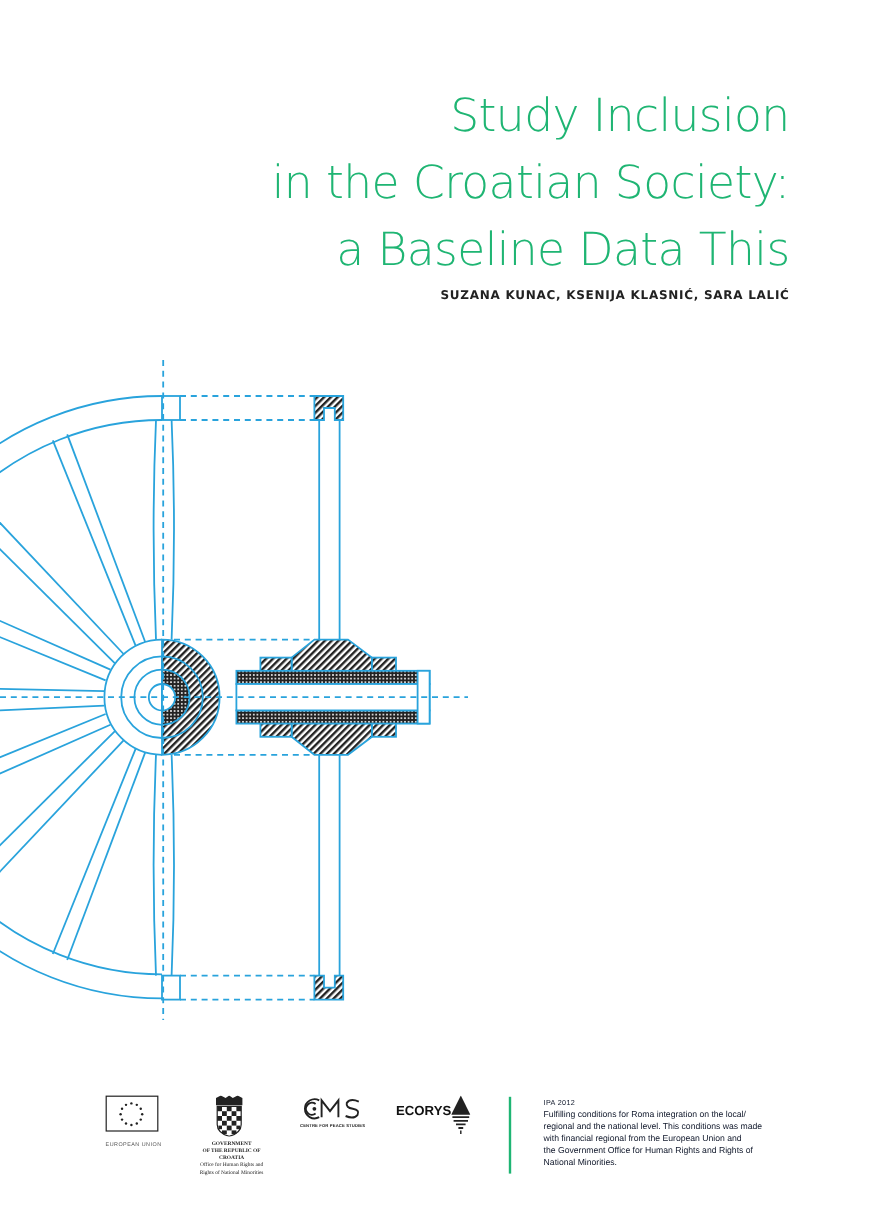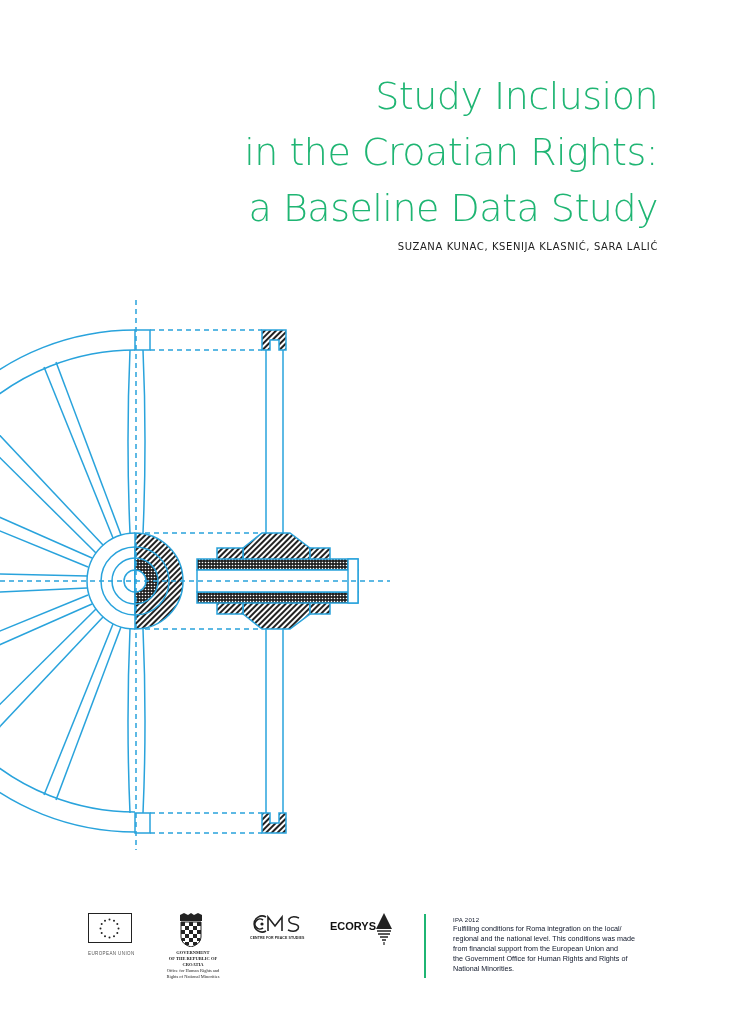--- a/index.html
+++ b/index.html
@@ -3,21 +3,21 @@
 <meta charset="utf-8">
 <style>
   html, body { margin: 0; padding: 0; background: #ffffff; }
   body { width: 743px; height: 1024px; position: relative; overflow: hidden;
          font-family: "DejaVu Sans", sans-serif; }
   .title { position: absolute; right: 85px; top: 68px; text-align: right;
            color: #1fb573; font-family: "DejaVu Sans", sans-serif; font-weight: 300;
            font-size: 38px; line-height: 56px; letter-spacing: -0.5px; }
   .title div { white-space: nowrap; }
   .authors { position: absolute; right: 85px; top: 241px; text-align: right;
-             font-family: "DejaVu Sans", sans-serif; font-weight: normal;
+             font-family: "DejaVu Sans", sans-serif; font-weight: bold;
              font-size: 10px; letter-spacing: 0.6px; color: #222; }
   svg.drawing { position: absolute; left: 0; top: 0; }
   .logos { position: absolute; left: 0; top: 0; width: 743px; height: 1024px; pointer-events: none; }
   .logo { position: absolute; pointer-events: auto; }
   .eu-flag { position: absolute; left: 88px; top: 913px; width: 44px; height: 30px; border: 1.5px solid #222; box-sizing: border-box; }
   .eu-label { position: absolute; left: 88px; top: 951px; font-size: 4.5px; letter-spacing: 0.4px; color: #555; font-family: "Liberation Sans", sans-serif; }
   .gov-text { position: absolute; left: 158px; top: 950px; width: 70px; text-align: center;
               font-family: "Liberation Serif", serif; font-size: 4.5px; line-height: 6px; color: #222; }
   .gov-text .b { font-weight: bold; }
   .cms-label { position: absolute; left: 250px; top: 936px; font-size: 3.5px; font-weight: bold; color: #222; letter-spacing: 0.1px; font-family: "Liberation Sans", sans-serif; }
@@ -25,22 +25,22 @@
   .divider { position: absolute; left: 424px; top: 914px; width: 2px; height: 64px; background: #1fb573; }
   .ipa { position: absolute; left: 453px; top: 917px; width: 240px; font-family: "Liberation Sans", sans-serif; color: #0f172a; }
   .ipa .code { font-size: 6px; letter-spacing: 0.3px; margin-bottom: 1px; }
   .ipa .desc { font-size: 7.2px; line-height: 10px; }
 </style>
 </head>
 <body>
 
 <div class="title">
   <div>Study Inclusion</div>
-  <div>in the Croatian Rights:</div>
-  <div>a Baseline Data Study</div>
+  <div>in the Croatian Society:</div>
+  <div>a Baseline Data This</div>
 </div>
 <div class="authors">SUZANA KUNAC, KSENIJA KLASNIĆ, SARA LALIĆ</div>
 
 <svg class="drawing" width="743" height="1024" viewBox="0 0 743 1024">
   <defs>
     <pattern id="hatch" width="4" height="4" patternUnits="userSpaceOnUse" patternTransform="rotate(45)">
       <rect width="4" height="4" fill="#ffffff"></rect>
       <rect width="2" height="4" fill="#222"></rect>
     </pattern>
     <pattern id="dots" width="3" height="3" patternUnits="userSpaceOnUse">
@@ -211,17 +211,17 @@
     </svg>
   </div>
 </div>
 
 <div class="divider"></div>
 <div class="ipa">
   <div class="code">IPA 2012</div>
   <div class="desc">
     <div>Fulfilling conditions for Roma integration on the local/</div>
     <div>regional and the national level. This conditions was made</div>
-    <div>from financial support from the European Union and</div>
+    <div>with financial regional from the European Union and</div>
     <div>the Government Office for Human Rights and Rights of</div>
     <div>National Minorities.</div>
   </div>
 </div>
 
 </body></html>

